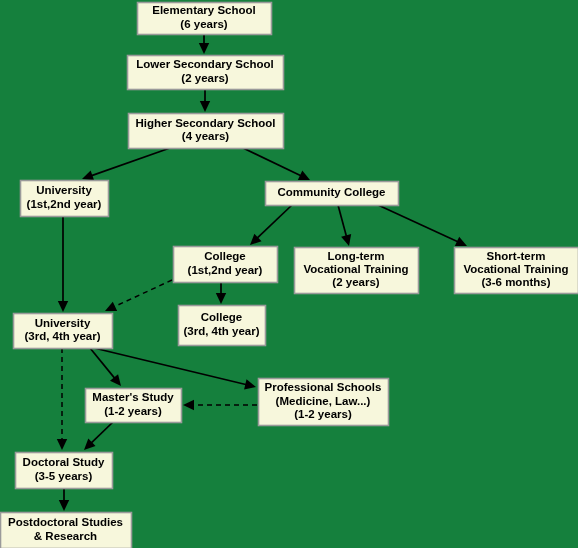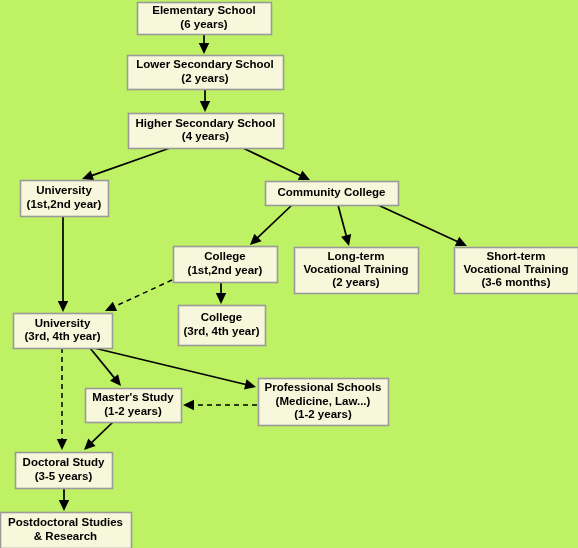--- a/index.html
+++ b/index.html
@@ -11,21 +11,21 @@
   body {
     width: 578px;
     height: 548px;
     overflow: hidden;
     font-family: "Liberation Sans", sans-serif;
   }
   #diagram-root {
     position: relative;
     width: 578px;
     height: 548px;
-    background: #bef264;
+    background: #15803d;
   }
   svg#flow-svg {
     position: absolute;
     top: 0;
     left: 0;
     width: 578px;
     height: 548px;
   }
   .node-rect {
     fill: #f7f7dc;

